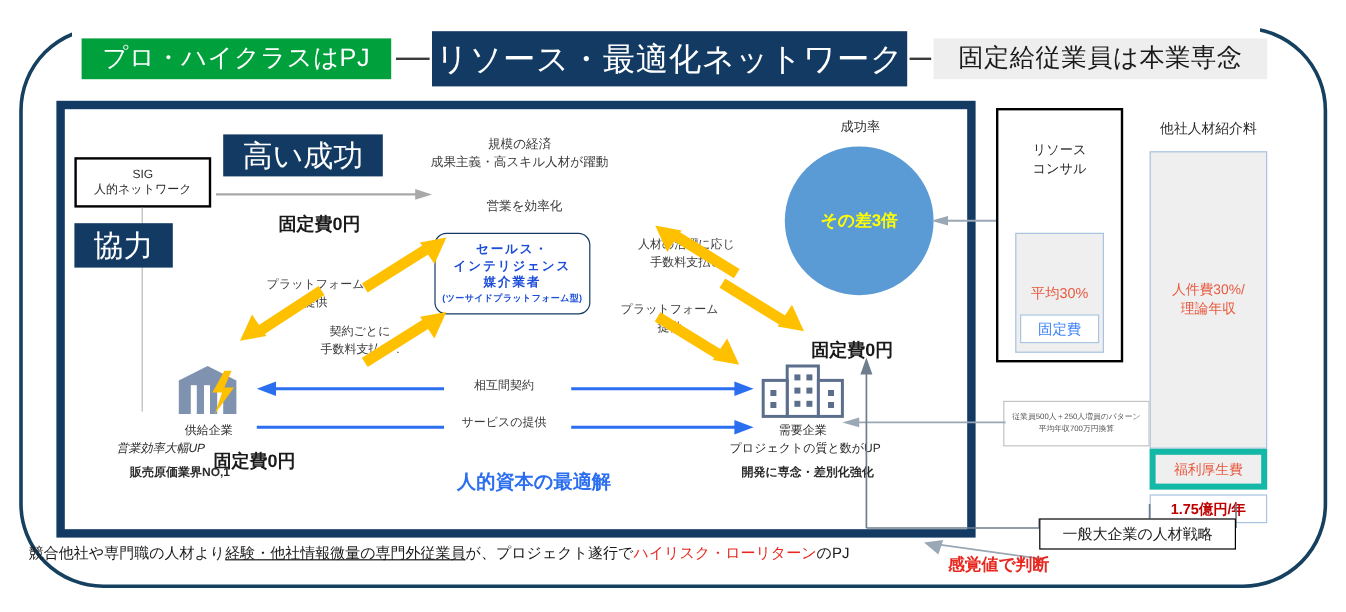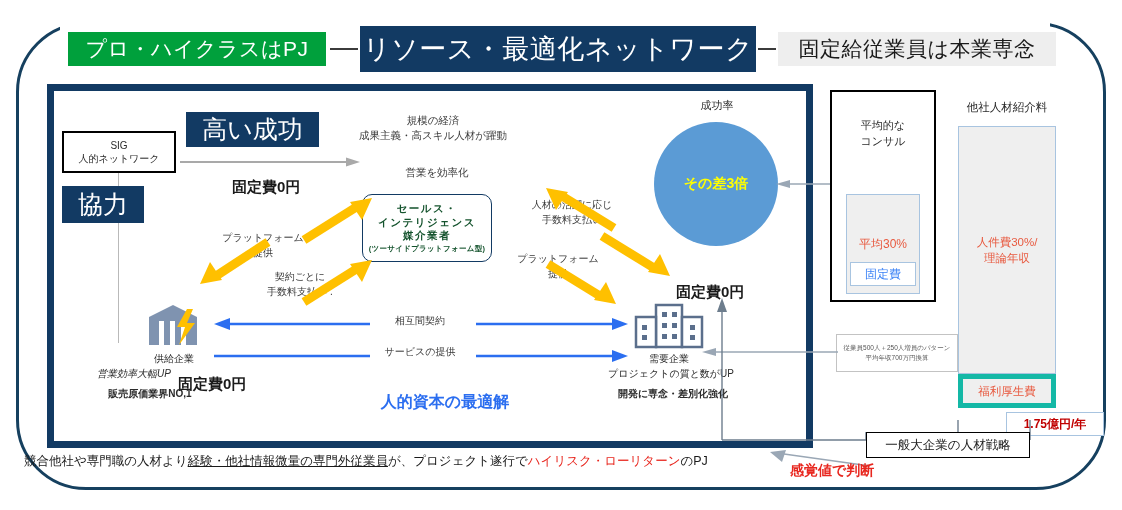--- a/index.html
+++ b/index.html
@@ -76,21 +76,21 @@
 
   .fixed0-a{left:232px;top:178px;font-size:15px;font-weight:bold;color:#1a1a1a;}
   .fixed0-b{left:178px;top:375px;font-size:15px;font-weight:bold;color:#1a1a1a;}
   .fixed0-c{left:676px;top:283px;font-size:15px;font-weight:bold;color:#1a1a1a;}
 
   
   .mid-box{
     left:362px;top:194px;width:130px;height:68px;
     border:1.6px solid #123a63;border-radius:10px;background:#ffffff;
     display:flex;flex-direction:column;align-items:center;justify-content:center;
-    color:#14532d;font-weight:bold;line-height:1.3;text-align:center;
+    color:#1d4ed8;font-weight:bold;line-height:1.3;text-align:center;
   }
   .mid-l1{font-size:10.5px;letter-spacing:1.5px;}
   .mid-l2{font-size:10.5px;letter-spacing:1.5px;}
   .mid-l3{font-size:10.5px;letter-spacing:1.5px;}
   .mid-l4{font-size:7.5px;letter-spacing:.3px;margin-top:1px;}
 
   
   .lbl{color:#3a3a3a;text-align:center;line-height:1.45;font-size:10px;}
   .l-plat-left{left:218px;top:231px;width:90px;}
   .l-keiyaku{left:252px;top:270px;width:96px;}
@@ -161,21 +161,21 @@
   .other-fukuri{
     left:958px;top:374px;width:98px;height:34px;
     border:5px solid #14b8a6;background:#efefef;
     display:flex;align-items:center;justify-content:center;
     color:#e8593f;font-size:11.5px;
   }
   .other-total{
     left:958px;top:412px;width:98px;height:24px;
     border:1px solid #a8c4e0;background:#ffffff;
     display:flex;align-items:center;justify-content:center;
-    color:#c00000;font-size:12px;font-weight:bold;margin-left:48px;
+    color:#c00000;font-size:12px;font-weight:bold;
   }
 
   
   .assume-note{
     left:836px;top:334px;width:122px;height:38px;
     border:1px solid #c3c3c3;background:#ffffff;
     display:flex;flex-direction:column;align-items:center;justify-content:center;
     font-size:6.5px;color:#555555;line-height:1.5;text-align:center;
   }
 
@@ -350,21 +350,21 @@
   <div class="abs seikou-lbl">成功率</div>
   <div class="abs circle">その差3倍</div>
 
   <svg class="abs" style="left:774px;top:178px;width:60px;height:12px;" viewBox="0 0 60 12">
     <line x1="58" y1="6" x2="14" y2="6" stroke="#9aa7b5" stroke-width="1.6"></line>
     <polygon points="2,6 16,2 16,10" fill="#9aa7b5"></polygon>
   </svg>
 
   <div class="abs consult-panel"></div>
   <div class="abs consult-title">
-    <div>平均的な</div>
+    <div>リソース</div>
     <div>コンサル</div>
   </div>
   <div class="abs consult-bar">平均30%</div>
   <div class="abs consult-fixed">固定費</div>
 
   <div class="abs other-title">他社人材紹介料</div>
   <div class="abs other-bar">
     <div>
       <div>人件費30%/</div>
       <div>理論年収</div>

